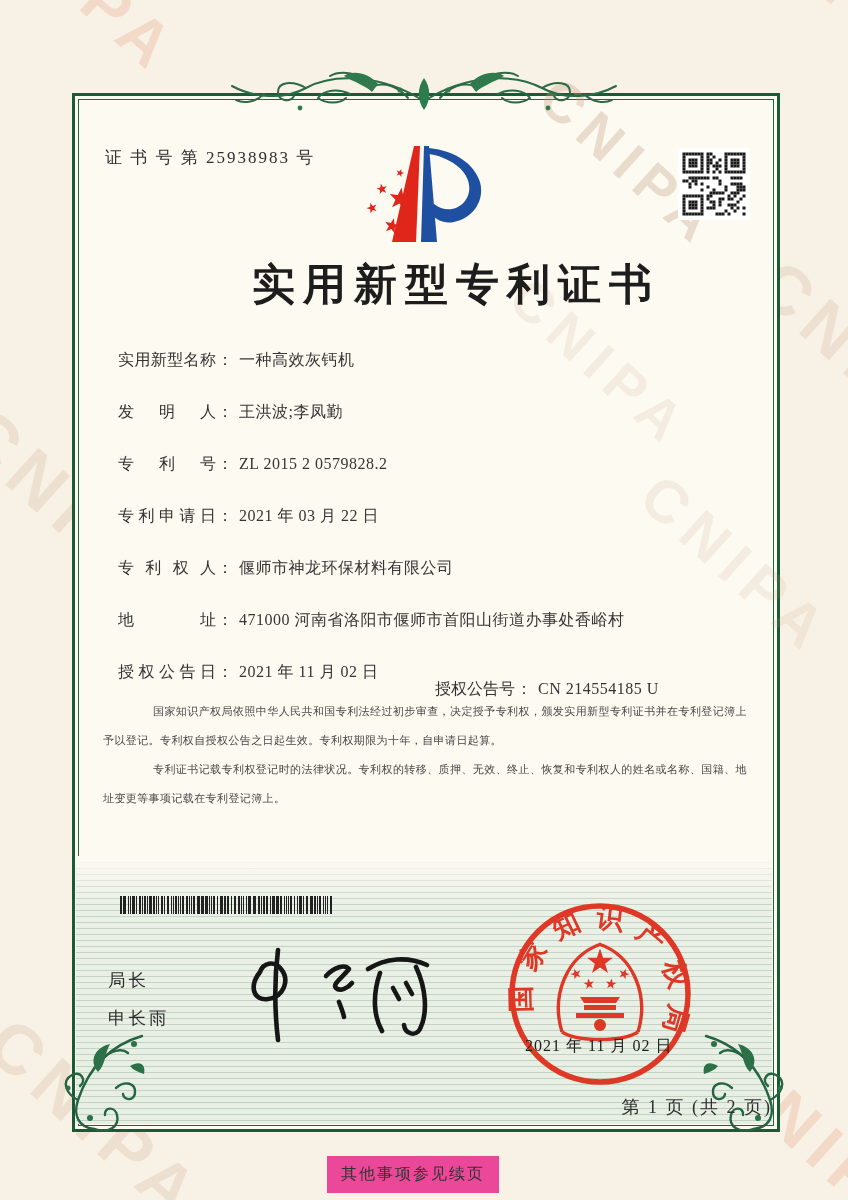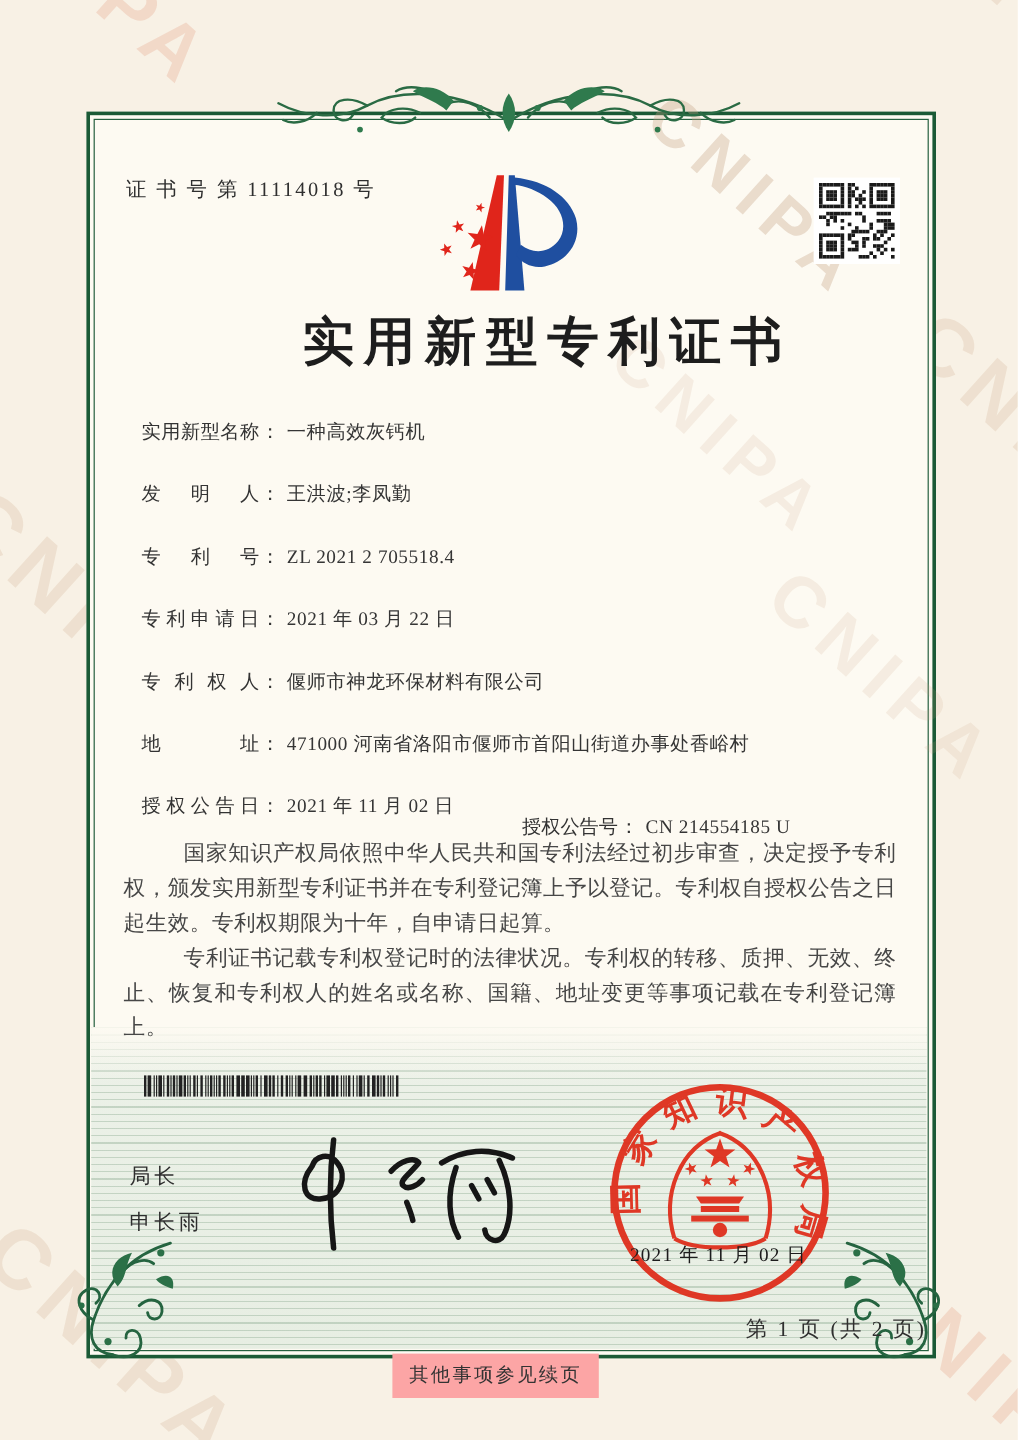--- a/index.html
+++ b/index.html
@@ -50,39 +50,39 @@
   .f-row{position:relative;height:52px;}
   .f-label{
     display:inline-block;width:98px;text-align:justify;text-align-last:justify;
     color:#333;vertical-align:top;
   }
   .f-colon{display:inline-block;margin:0 6px 0 1px;}
   .f-value{letter-spacing:0.5px;color:#353535;margin-top:16px;}
   .f-col2{position:absolute;left:317px;top:17px;}
   .paras{
     position:absolute;left:103px;top:697px;width:644px;z-index:4;
-    font-size:18px;line-height:29px;text-align:justify;color:#474747;letter-spacing:0.4px;
+    font-size:11px;line-height:29px;text-align:justify;color:#474747;letter-spacing:0.4px;
   }
   .paras p{margin:0;text-indent:50px;}
   .barcode{position:absolute;left:120px;top:896px;width:220px;height:18px;z-index:4;}
   .director-block{position:absolute;left:108px;top:968px;z-index:4;font-size:17.5px;color:#2e2e2e;}
   .director-block div{margin-bottom:14px;letter-spacing:3px;}
   .signature{position:absolute;left:228px;top:938px;width:220px;height:110px;z-index:4;}
   .seal{position:absolute;left:504px;top:898px;width:192px;height:192px;z-index:5;opacity:0.93;}
   .seal-date{
     position:absolute;left:525px;top:1036px;width:160px;z-index:6;
     font-size:16px;color:#1c1c1c;letter-spacing:1px;white-space:nowrap;
   }
   .page-footer{
     position:absolute;left:76px;top:1095px;width:696px;text-align:right;z-index:6;
     font-size:18px;color:#2f2f2f;letter-spacing:2px;
   }
   .cont-note{
-    position:absolute;left:327px;top:1128px;z-index:4;
-    background:#fca5a5;padding:8px 14px;font-size:16px;color:#333;letter-spacing:2px;
+    position:absolute;left:327px;top:1156px;z-index:4;
+    background:#ec4899;padding:8px 14px;font-size:16px;color:#333;letter-spacing:2px;
   }
   .ornament{z-index:6;}
   svg{display:block;}
 </style>
 </head>
 <body>
 
 <div class="wm pink" style="left:-44px;top:-58px;">CNIPA</div>
 <div class="wm" style="left:700px;top:-70px;">CNIPA</div>
 <div class="wm strong" style="left:520px;top:130px;z-index:3;font-size:56px;">CNIPA</div>
@@ -150,21 +150,21 @@
     <g fill="#2b7047" stroke="none">
       <path d="M52,42 C42,30 50,17 64,14 C58,25 60,34 52,42 Z"></path>
       <path d="M84,36 C94,30 100,34 98,44 C92,42 87,40 84,36 Z"></path>
       <circle cx="44" cy="88" r="3"></circle>
         <circle cx="88" cy="14" r="3"></circle>
         <circle cx="22" cy="58" r="2.5"></circle>
     </g>
   </g>
 </svg>
 
-<div class="cert-no">证 书 号 第 11114018 号</div>
+<div class="cert-no">证 书 号 第 25938983 号</div>
 
 <svg class="logo" viewBox="0 0 146 124">
   <defs>
     <polygon id="star" points="0,-10 2.35,-3.24 9.51,-3.09 3.8,1.24 5.88,8.09 0,4 -5.88,8.09 -3.8,1.24 -9.51,-3.09 -2.35,-3.24"></polygon>
   </defs>
   <polygon points="64,12 70,12 66,108 42,108" fill="#e0251b"></polygon>
   <polygon points="74,12 79,12 87,108 71,108" fill="#1f4fa0"></polygon>
   <path d="M79,14 C106,17 124,30 130,48 C135,67 123,84 104,88 C94,90 86,86 80,79 L84,70 C94,78 107,77 115,67 C123,57 120,41 106,31 C98,25 88,21 78,20 Z" fill="#1f4fa0"></path>
   <g fill="#e0251b">
     <use href="#star" transform="translate(50,39) scale(0.42) rotate(18)"></use>
@@ -380,21 +380,21 @@
 <div class="doc-title">实用新型专利证书</div>
 
 <div class="fields">
   <div class="f-row">
     <span class="f-label">实用新型名称</span><span class="f-colon">：</span><span class="f-value">一种高效灰钙机</span>
   </div>
   <div class="f-row">
     <span class="f-label">发明人</span><span class="f-colon">：</span><span class="f-value">王洪波;李凤勤</span>
   </div>
   <div class="f-row">
-    <span class="f-label">专利号</span><span class="f-colon">：</span><span class="f-value">ZL 2021 2 705518.4</span>
+    <span class="f-label">专利号</span><span class="f-colon">：</span><span class="f-value">ZL 2015 2 0579828.2</span>
   </div>
   <div class="f-row">
     <span class="f-label">专利申请日</span><span class="f-colon">：</span><span class="f-value">2021 年 03 月 22 日</span>
   </div>
   <div class="f-row">
     <span class="f-label">专利权人</span><span class="f-colon">：</span><span class="f-value">偃师市神龙环保材料有限公司</span>
   </div>
   <div class="f-row">
     <span class="f-label">地址</span><span class="f-colon">：</span><span class="f-value">471000 河南省洛阳市偃师市首阳山街道办事处香峪村</span>
   </div>

